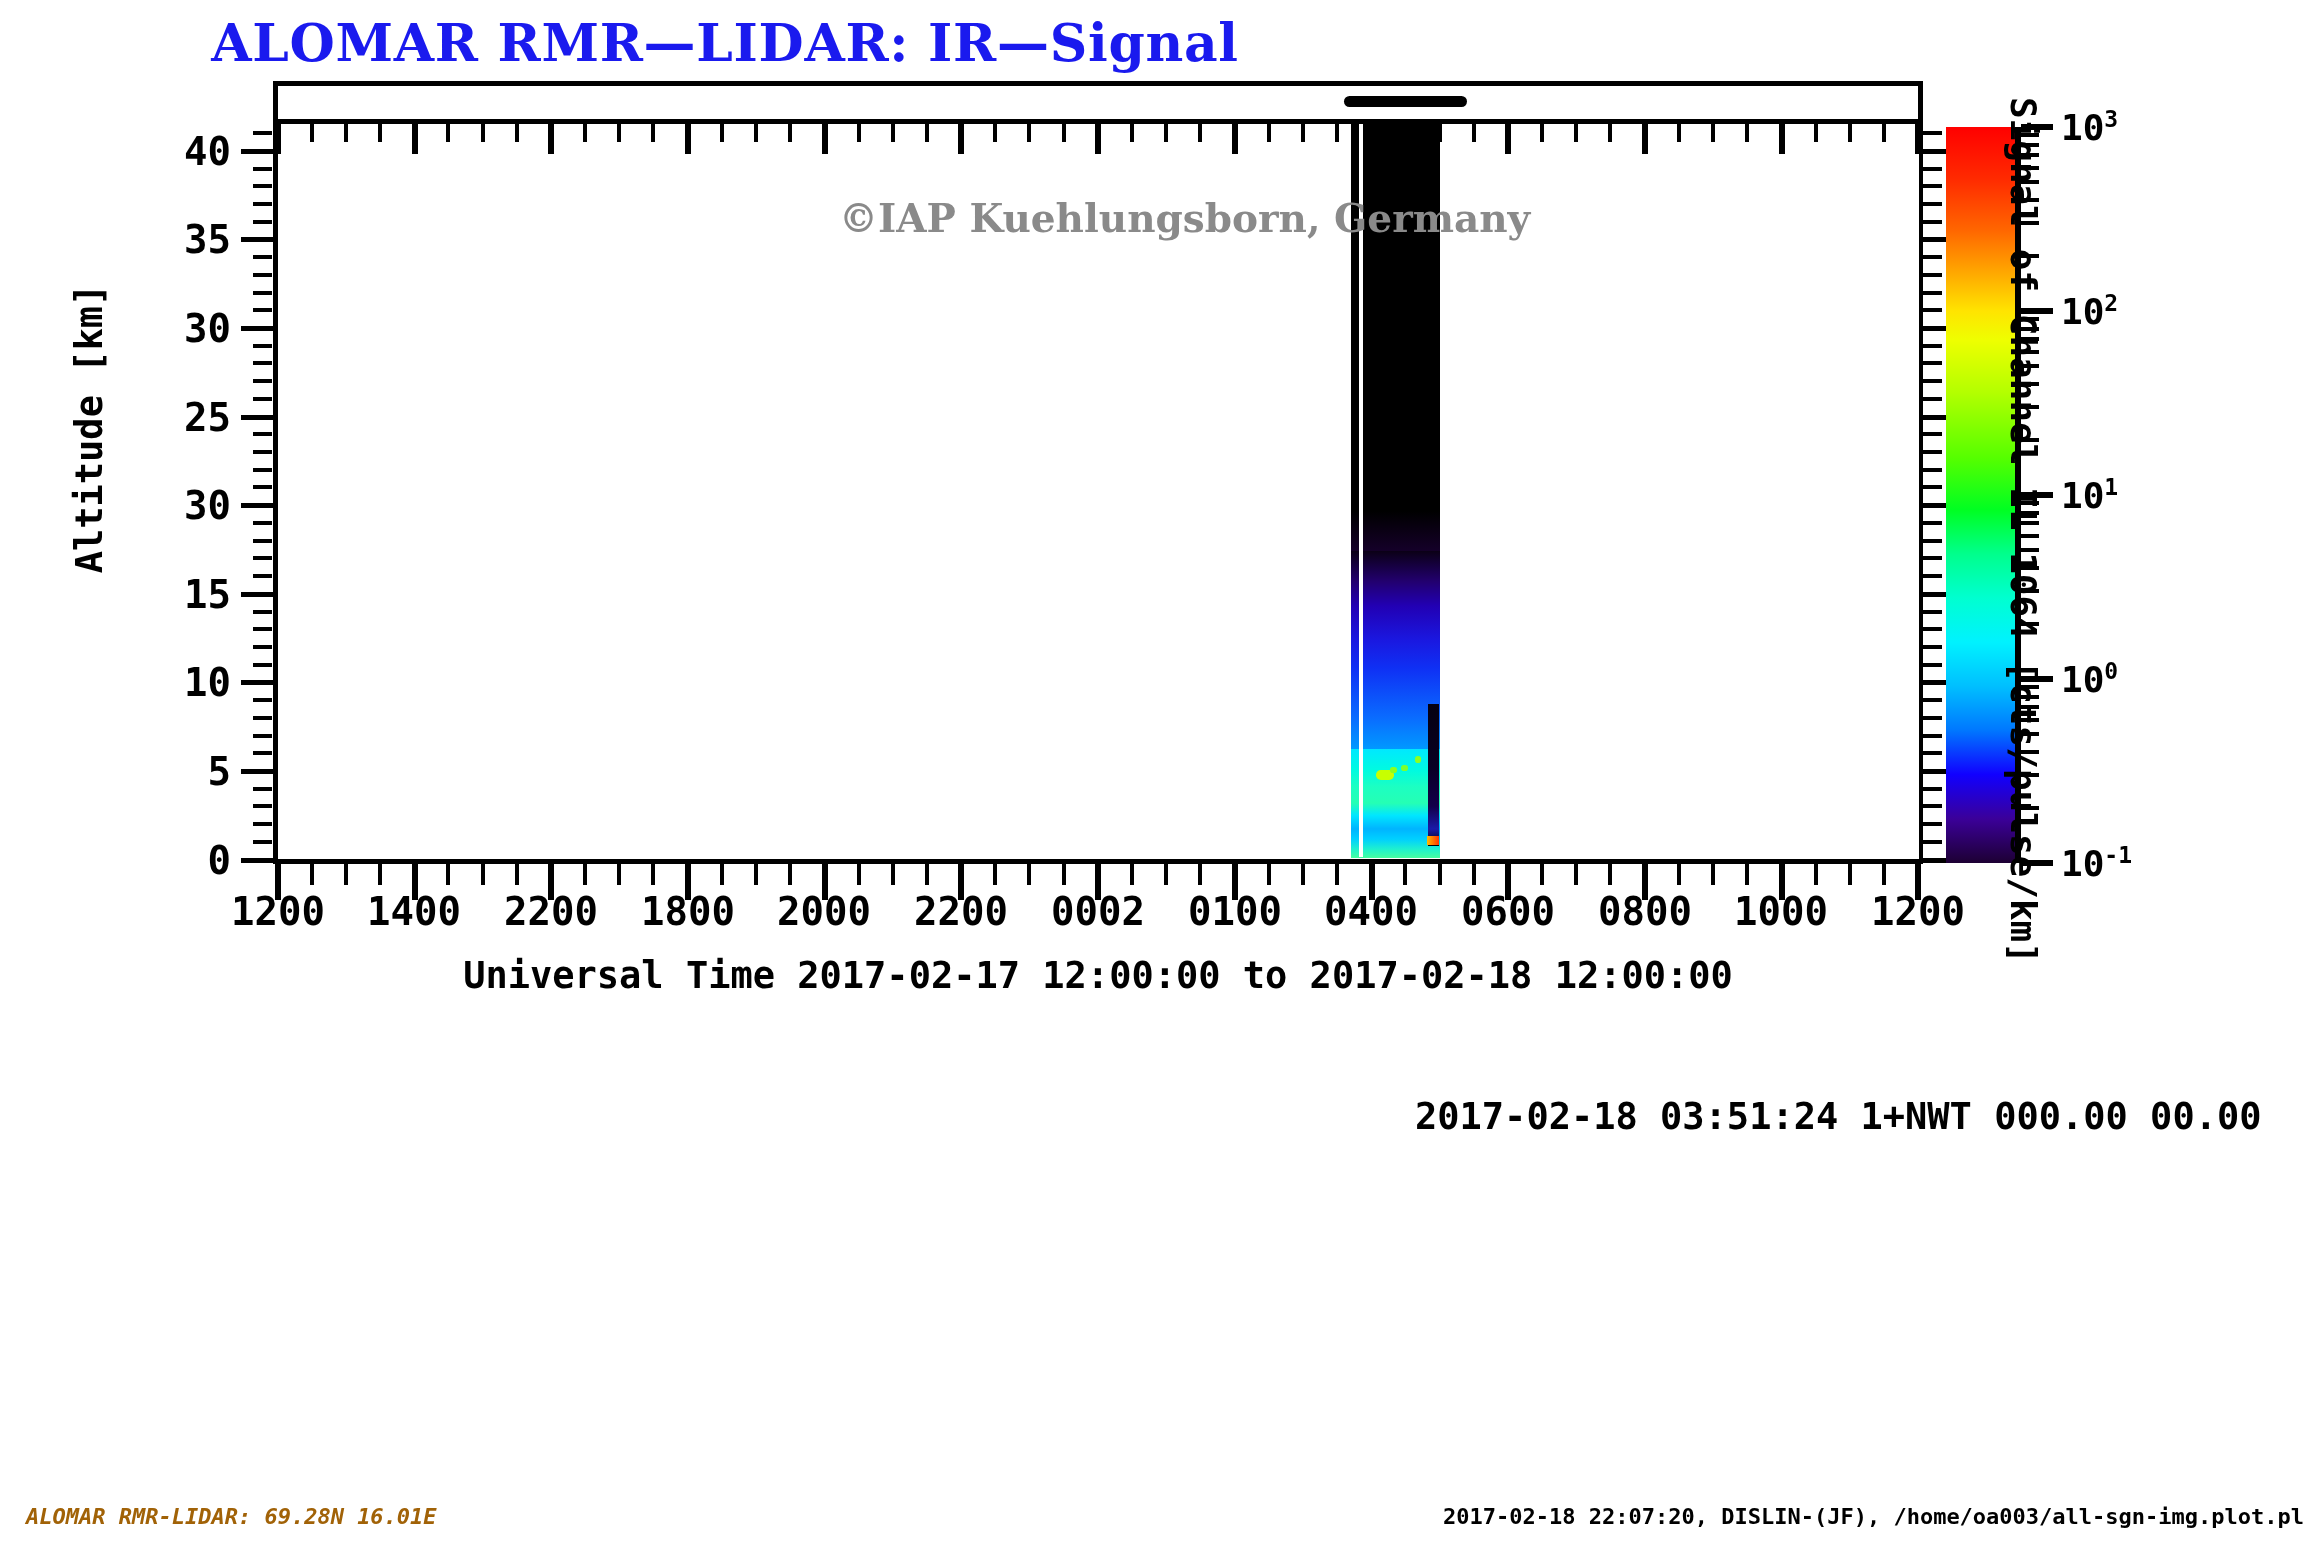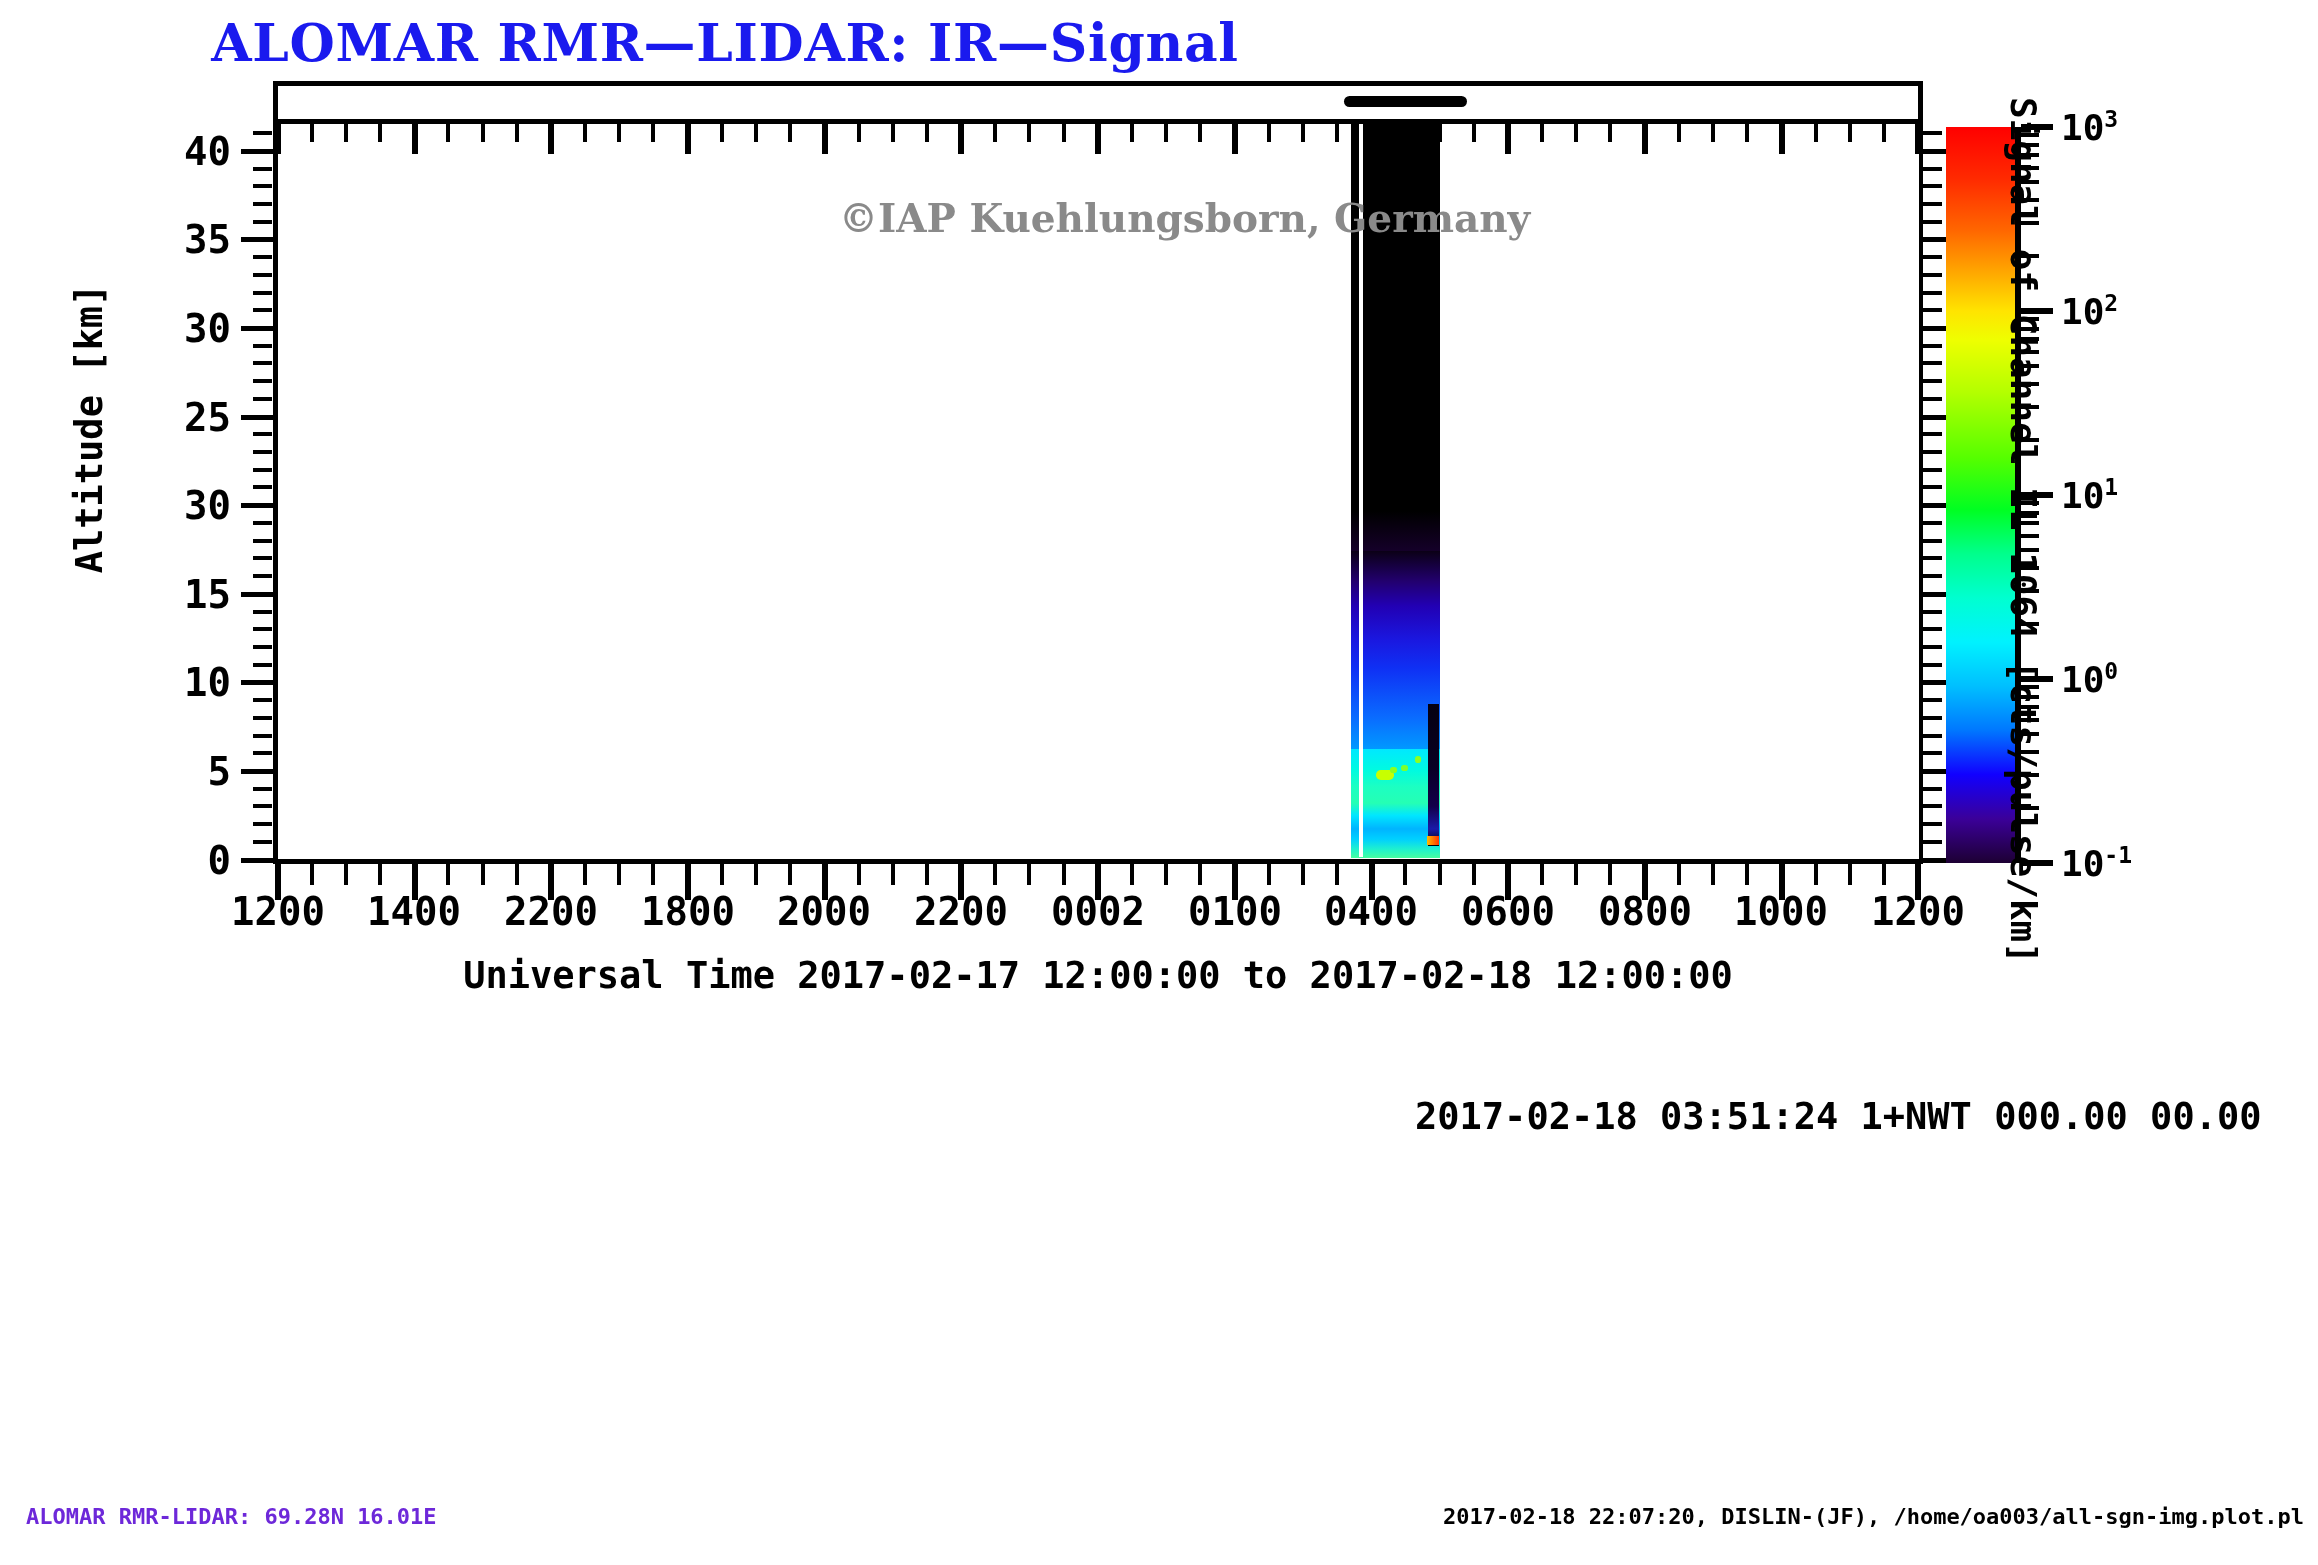--- a/index.html
+++ b/index.html
@@ -290,22 +290,23 @@
     white-space: nowrap;
   }
 
   
   #footer-left {
     position: absolute;
     left: 26px;
     top: 1504px;
     font-size: 22px;
     font-weight: bold;
-    color: #6d28d9;
-    white-space: nowrap;
+    color: #a16207;
+    white-space: nowrap;
+    font-style: italic;
   }
   #footer-right {
     position: absolute;
     right: 15px;
     top: 1504px;
     font-size: 22px;
     font-weight: bold;
     color: #000;
     white-space: nowrap;
   }

